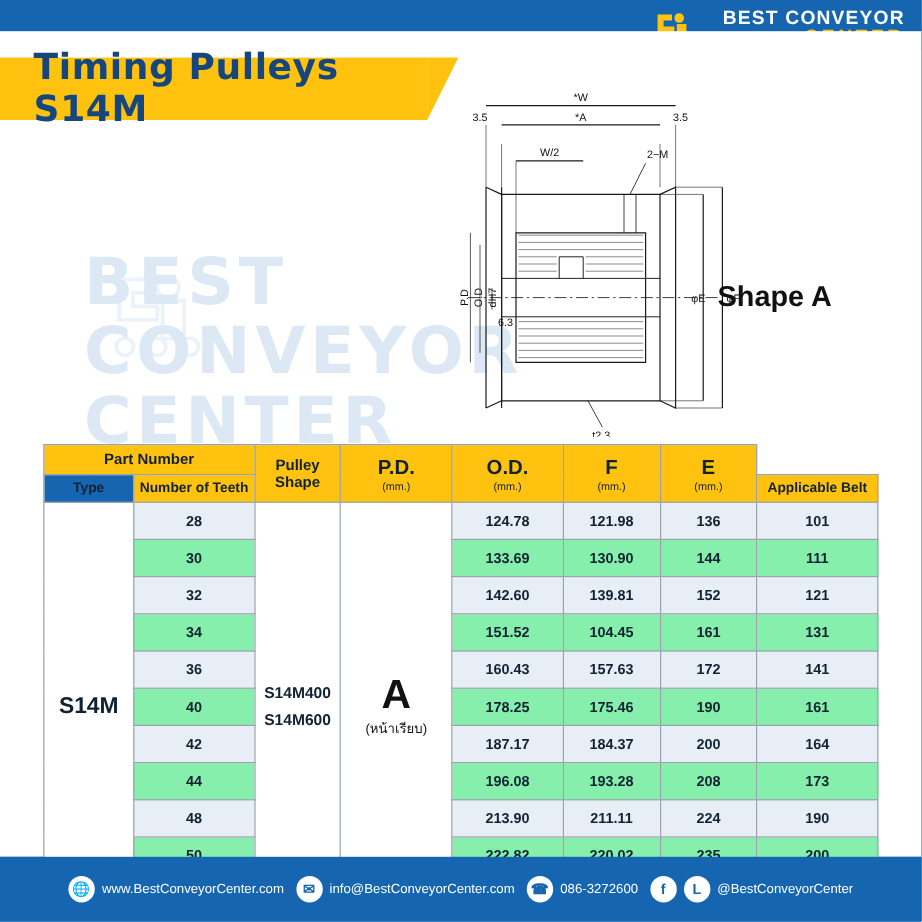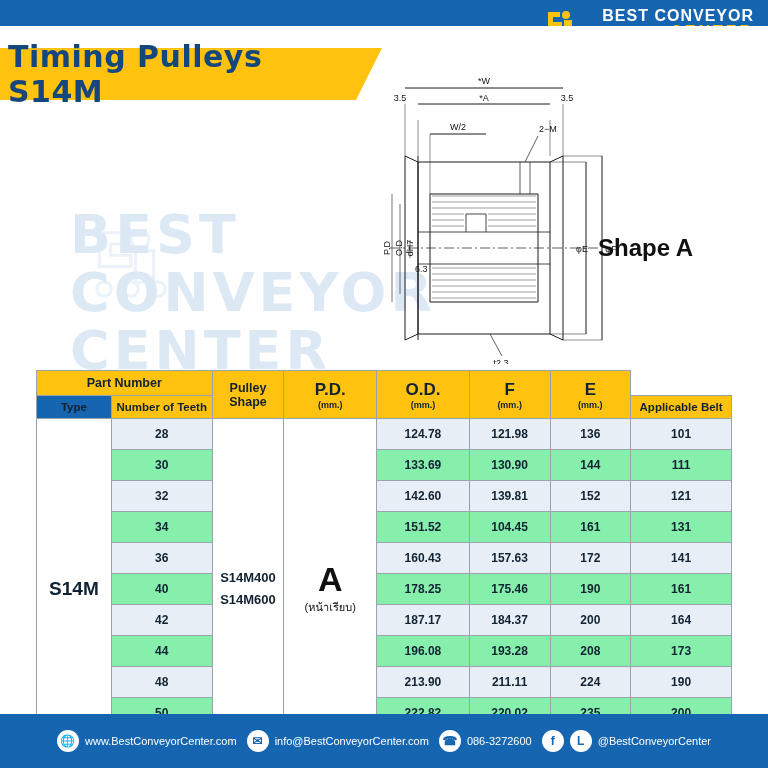--- a/index.html
+++ b/index.html
@@ -37,21 +37,21 @@
     background:#ffffff;
   }
   
   .titlewrap{
     position:absolute;left:0;top:22px;width:356px;height:52px;
     background:#ffc20e;
     display:flex;align-items:center;
   }
   .titlewrap .ttl{
     color:#15477e;font-size:30px;font-weight:bold;letter-spacing:0.5px;
-    padding-left:8px;
+    padding-left:28px;
     font-family:"DejaVu Sans", sans-serif;
   }
   .title-notch{
     position:absolute;left:356px;top:22px;width:0;height:0;
     border-top:52px solid #ffc20e;border-right:26px solid transparent;
   }
   
   .watermark{
     position:absolute;left:70px;top:180px;width:620px;height:230px;
     color:#dce9f5;font-weight:bold;font-size:54px;line-height:58px;
@@ -79,21 +79,21 @@
     font-size:11.5px;
   }
   .table td,.table th{
     border:1px solid #9aa3ad;
     text-align:center;vertical-align:middle;
     color:#123;
   }
   .hdr-y{background:#ffc20e;color:#15477e;font-weight:bold;}
   .hdr-b{background:#1565b0;color:#ffffff;font-weight:bold;}
   .hdr-y-top{background:#ffc20e;color:#15477e;font-weight:bold;font-size:12.5px;height:22px;}
-  .sub{font-size:9px;font-weight:bold;}
+  .sub{font-size:9px;font-weight:normal;}
   .big{font-size:17px;}
   .row-alt{background:#e8eef5;}
   .row-white{background:#86efac;padding-left:48px;}
   .type-cell{font-size:19px;font-weight:bold;color:#111;background:#ffffff;}
   .belt-cell{font-size:13px;font-weight:bold;color:#111;background:#ffffff;line-height:22px;}
   .shape-cell{background:#ffffff;}
   .shape-cell .A{font-size:34px;font-weight:bold;color:#111;display:block;line-height:34px;}
   .shape-cell .th{font-size:11px;color:#111;display:block;margin-top:2px;}
   .num{font-weight:bold;font-size:12px;}
   

